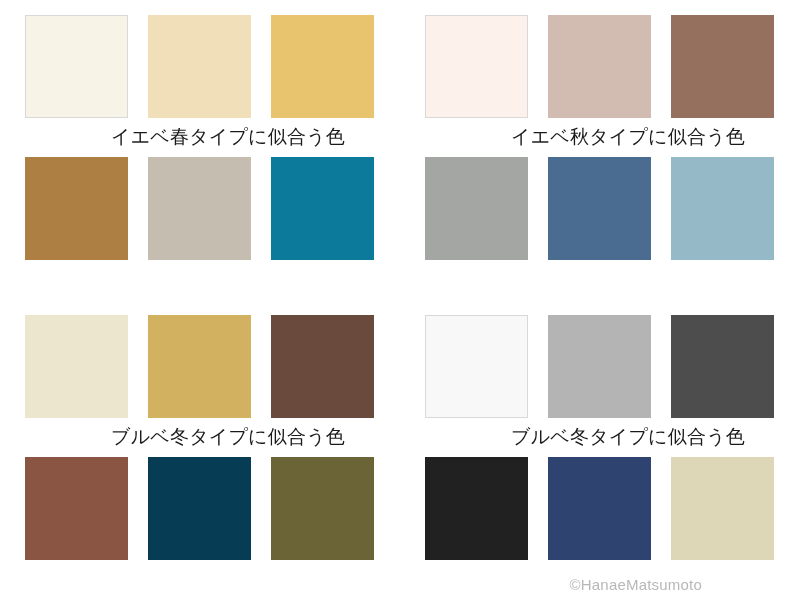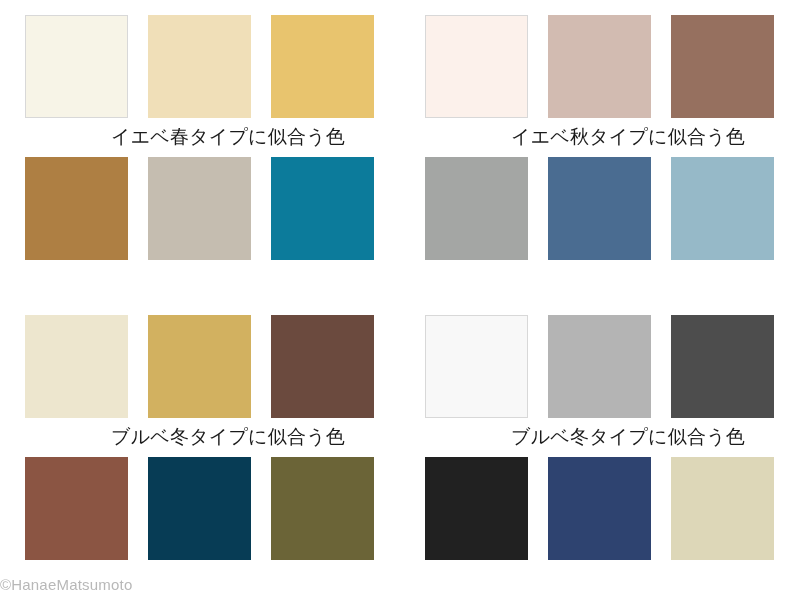--- a/index.html
+++ b/index.html
@@ -81,21 +81,21 @@
     font-family: "DejaVu Sans", "Liberation Sans", sans-serif;
     padding-left: 28px;
   }
 
   
   #watermark {
     position: absolute;
     left: 0;
     top: 576px;
     width: 702px;
-    text-align: left;
+    text-align: right;
     font-size: 15px;
     color: #b8b8b8;
     letter-spacing: 0.2px;
     font-family: "Liberation Sans", "DejaVu Sans", sans-serif;
   }
 </style>
 </head>
 <body>
 
 <div id="palette-board">

